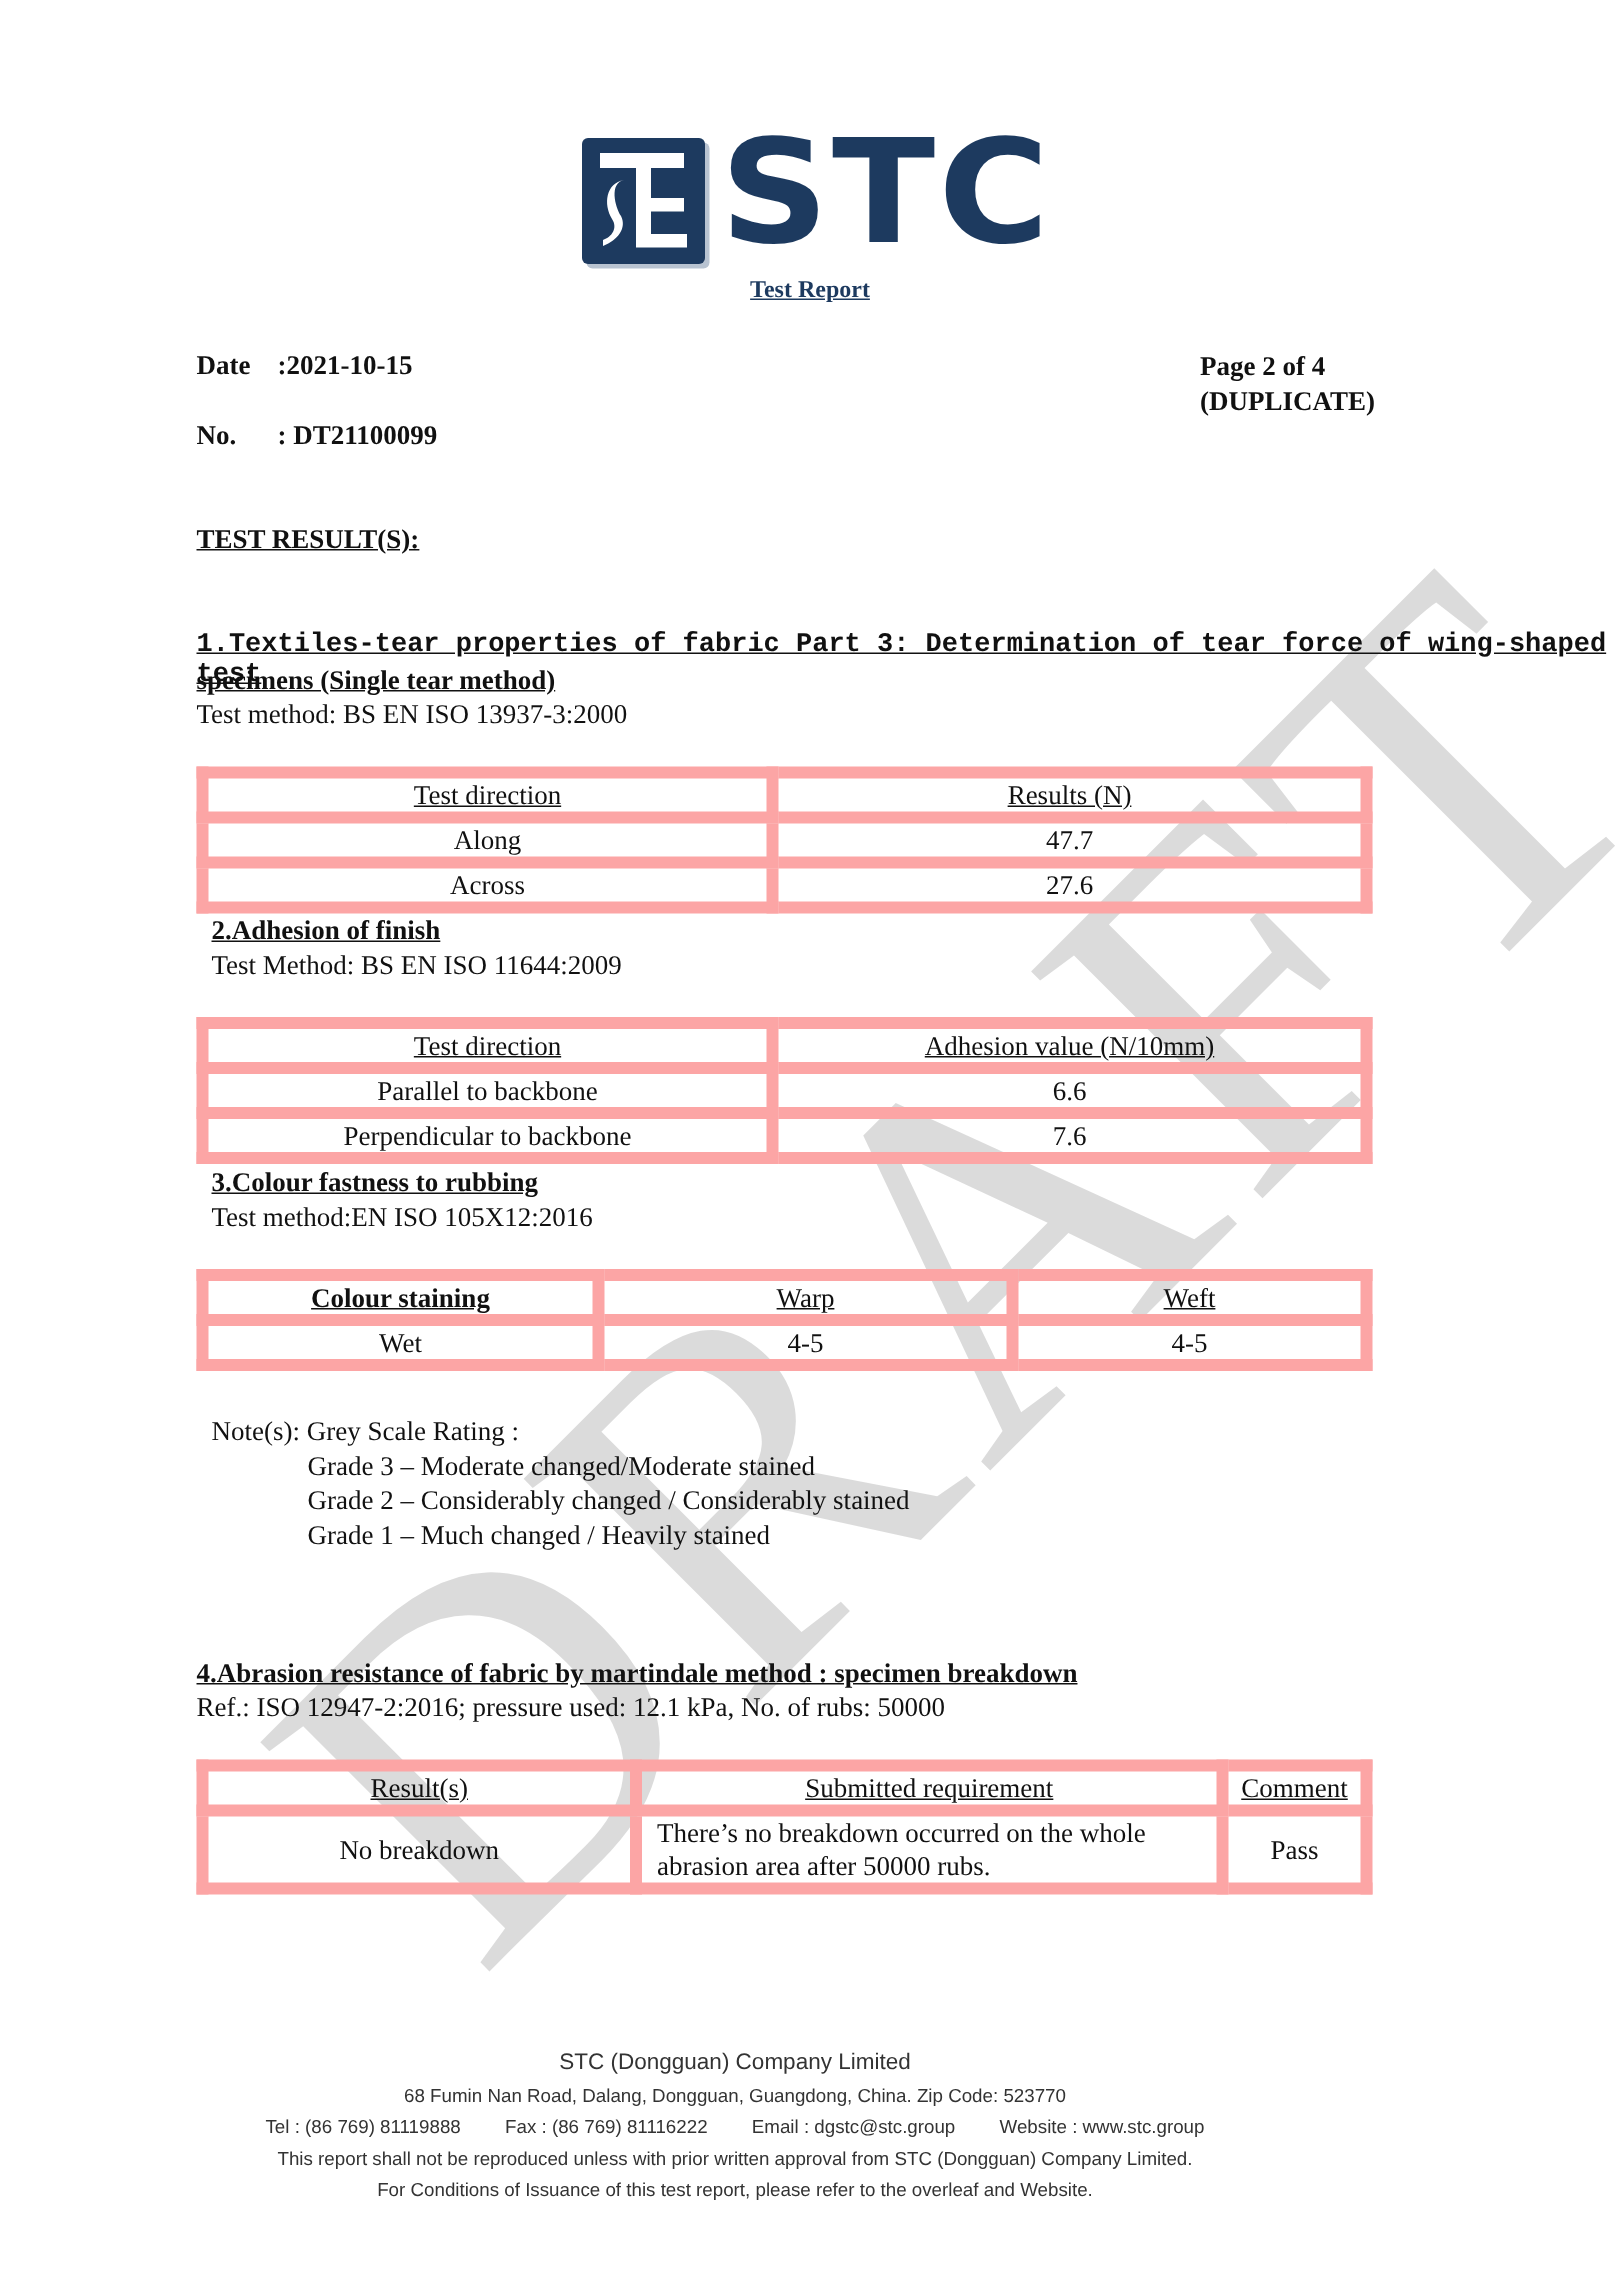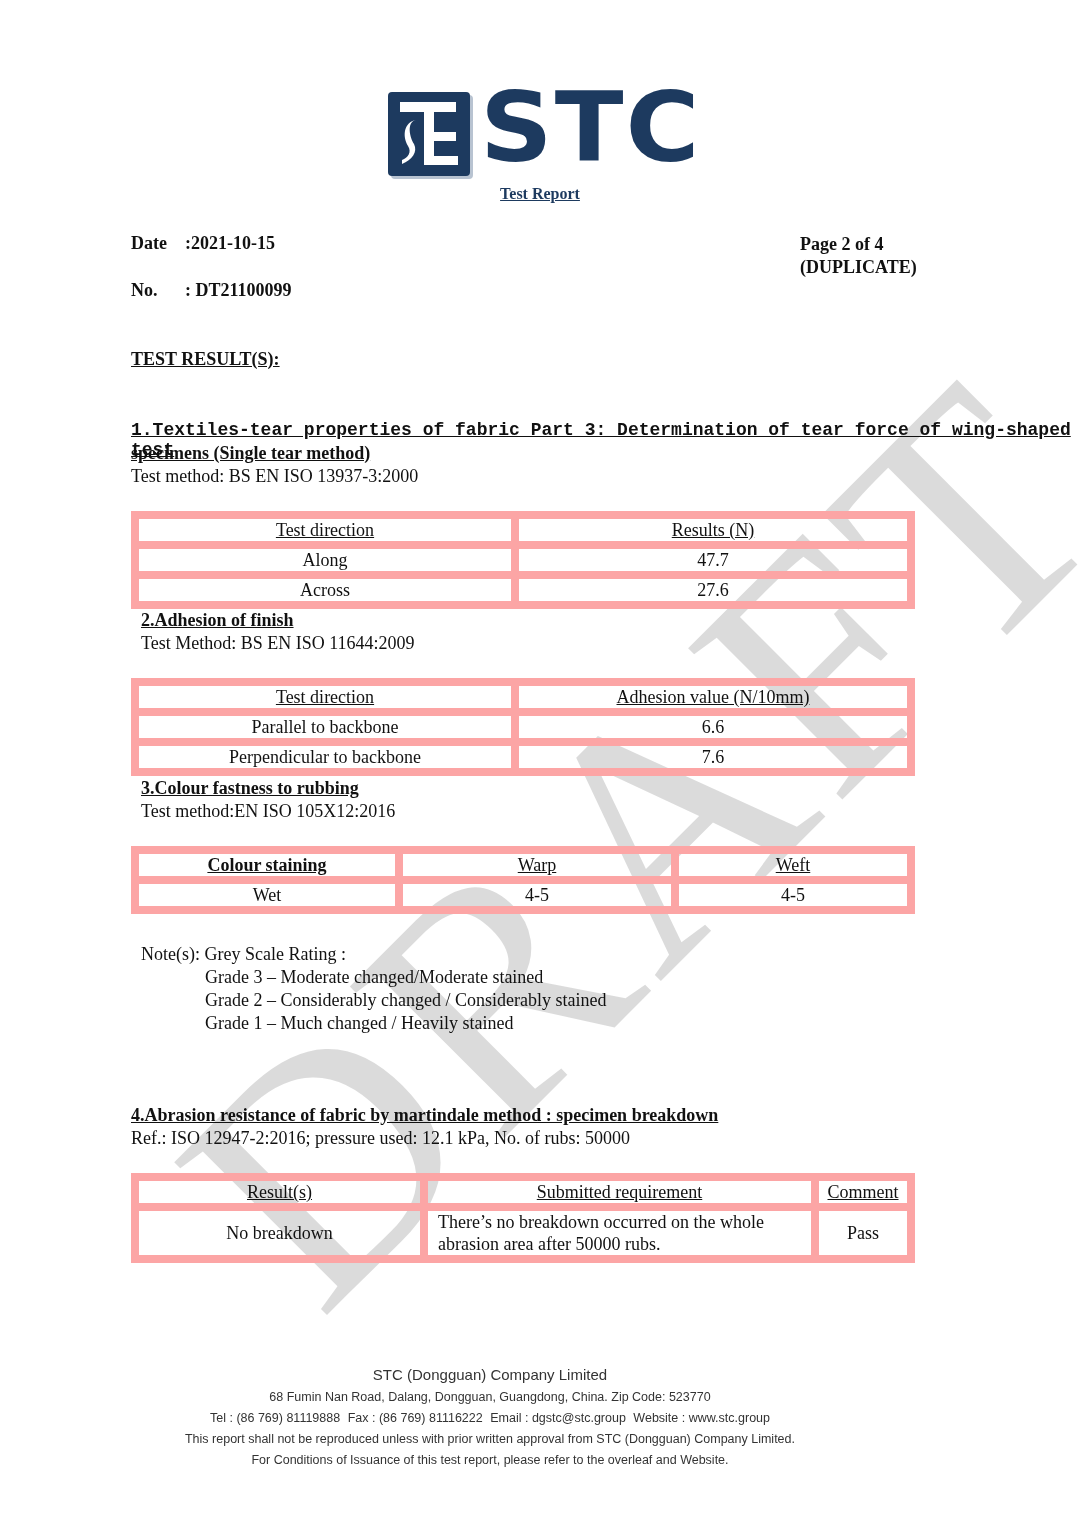--- a/index.html
+++ b/index.html
@@ -27,21 +27,21 @@
 
   .watermark { left: 110px; top: 760px; font-family: "Liberation Serif", serif; font-size: 330px; color: rgba(190,190,190,0.55); transform: rotate(-45deg); transform-origin: center; letter-spacing: 10px; white-space: nowrap; pointer-events: none; line-height: 1; width: 900px; text-align: center; }
 
   .note { left: 141px; top: 943px; font-size: 18px; line-height: 23px; }
   .grade { padding-left: 64px; }
 
   .footer { left: 0; width: 900px; text-align: center; font-family: "Liberation Sans", sans-serif; color: #333; padding-left: 40px; }
   .f1 { top: 1366px; font-size: 15px; }
   .f2 { top: 1390px; font-size: 12.5px; }
   .f3 { top: 1411px; font-size: 12.5px; }
-  .f3 span { margin: 0 2px; }
+  .f3 span { margin: 0 13px; }
   .f4 { top: 1432px; font-size: 12.5px; }
   .f5 { top: 1453px; font-size: 12.5px; }
 </style>
 </head>
 <body>
 
 <div class="abs watermark">DRAFT</div>
 
 <div class="abs logo">
   <div class="logo-mark">

